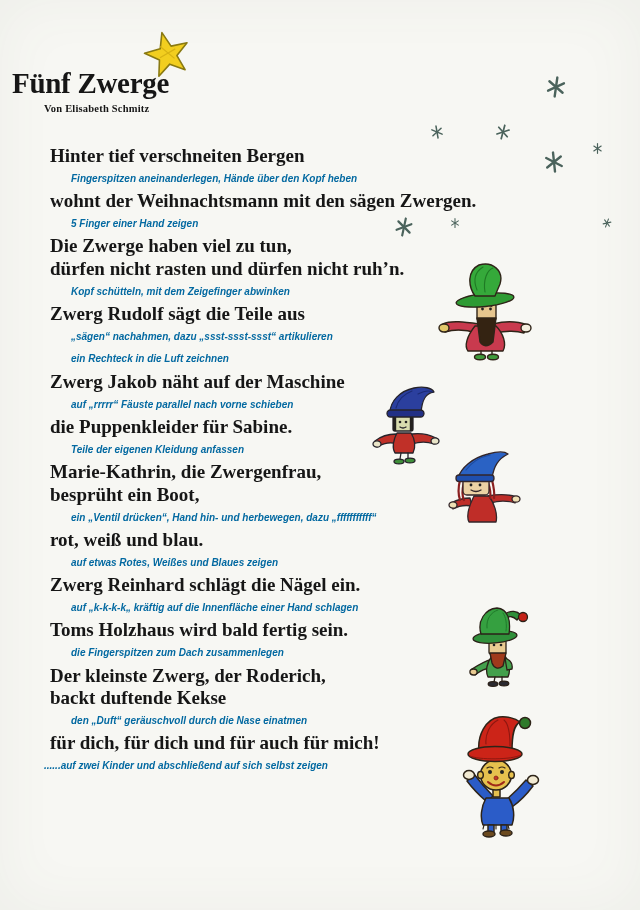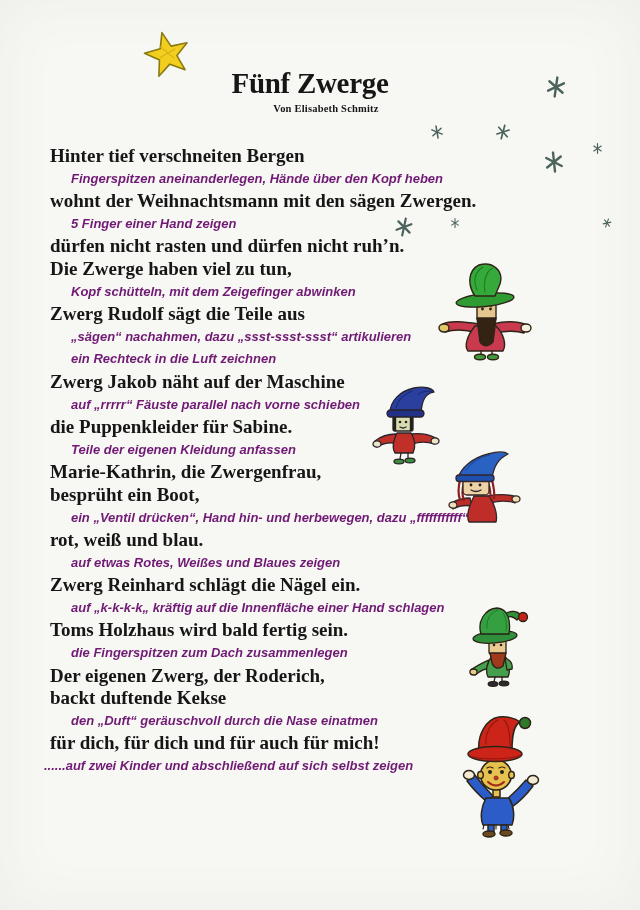--- a/index.html
+++ b/index.html
@@ -2,29 +2,29 @@
 <html lang="de"><head>
 <meta charset="utf-8">
 <style>
   html,body{margin:0;padding:0;background:#e8e8e4;}
   .page{
     position:relative;width:640px;height:910px;overflow:hidden;
     background:#f7f7f3;
     box-shadow:inset 0 0 60px rgba(90,95,85,0.06);
     font-family:"Liberation Serif",serif;color:#161616;
   }
-  .header{position:absolute;top:66px;left:4px;width:612px;text-align:center;}
+  .header{position:absolute;top:66px;left:12px;width:612px;text-align:left;}
   .title{font-size:29px;font-weight:700;letter-spacing:-0.3px;line-height:34px;}
   .subtitle{font-size:10.5px;font-weight:700;margin-top:3px;letter-spacing:0.2px;padding-left:32px;}
   .poem{position:absolute;left:50px;top:145px;width:540px;}
   .line{line-height:22.6px;white-space:nowrap;}
   .line.verse{font-size:19px;font-weight:700;font-family:"Liberation Serif",serif;}
   .line.instruction{
-    font-size:13px;font-weight:700;font-style:italic;margin-left:21px;
-    font-family:"Liberation Sans",sans-serif;color:#701a75;
+    font-size:10px;font-weight:700;font-style:italic;margin-left:21px;
+    font-family:"Liberation Sans",sans-serif;color:#0369a1;
   }
   .line.instruction.no-indent{margin-left:-6px;}
   .deco{position:absolute;}
   .snowflake{position:absolute;}
   .dwarf{position:absolute;}
   .dwarf svg,.deco svg,.snowflake svg{display:block;width:100%;height:100%;}
 </style>
 </head>
 <body>
 
@@ -40,40 +40,40 @@
   <div class="header">
     <div class="title">Fünf Zwerge</div>
     <div class="subtitle">Von Elisabeth Schmitz</div>
   </div>
 
   <div class="poem">
       <div class="line verse">Hinter tief verschneiten Bergen</div>
       <div class="line instruction">Fingerspitzen aneinanderlegen, Hände über den Kopf heben</div>
       <div class="line verse">wohnt der Weihnachtsmann mit den sägen Zwergen.</div>
       <div class="line instruction">5 Finger einer Hand zeigen</div>
+      <div class="line verse">Die Zwerge haben viel zu tun,</div>
       <div class="line verse">dürfen nicht rasten und dürfen nicht ruh’n.</div>
-      <div class="line verse">Die Zwerge haben viel zu tun,</div>
       <div class="line instruction">Kopf schütteln, mit dem Zeigefinger abwinken</div>
       <div class="line verse">Zwerg Rudolf sägt die Teile aus</div>
       <div class="line instruction">„sägen“ nachahmen, dazu „ssst-ssst-ssst“ artikulieren</div>
       <div class="line instruction">ein Rechteck in die Luft zeichnen</div>
       <div class="line verse">Zwerg Jakob näht auf der Maschine</div>
       <div class="line instruction">auf „rrrrr“ Fäuste parallel nach vorne schieben</div>
       <div class="line verse">die Puppenkleider für Sabine.</div>
       <div class="line instruction">Teile der eigenen Kleidung anfassen</div>
       <div class="line verse">Marie-Kathrin, die Zwergenfrau,</div>
       <div class="line verse">besprüht ein Boot,</div>
       <div class="line instruction">ein „Ventil drücken“, Hand hin- und herbewegen, dazu „fffffffffff“</div>
       <div class="line verse">rot, weiß und blau.</div>
       <div class="line instruction">auf etwas Rotes, Weißes und Blaues zeigen</div>
       <div class="line verse">Zwerg Reinhard schlägt die Nägel ein.</div>
       <div class="line instruction">auf „k-k-k-k„ kräftig auf die Innenfläche einer Hand schlagen</div>
       <div class="line verse">Toms Holzhaus wird bald fertig sein.</div>
       <div class="line instruction">die Fingerspitzen zum Dach zusammenlegen</div>
-      <div class="line verse">Der eigenen Zwerg, der Roderich,</div>
+      <div class="line verse">Der kleinste Zwerg, der Roderich,</div>
       <div class="line verse">backt duftende Kekse</div>
       <div class="line instruction">den „Duft“ geräuschvoll durch die Nase einatmen</div>
       <div class="line verse">für dich, für dich und für auch für mich!</div>
       <div class="line instruction no-indent">......auf zwei Kinder und abschließend auf sich selbst zeigen</div>
     </div>
 
   <div class="dwarf" style="left:437px;top:262px;width:98px;height:100px;">
     <svg viewBox="0 0 98 100">
       <g stroke="#2f2418" stroke-width="1.4" stroke-linejoin="round" stroke-linecap="round">
         <path d="M42,62 C28,60 14,58 6,62 L8,70 C18,67 30,68 40,71 Z" fill="#c93a4e"></path>

